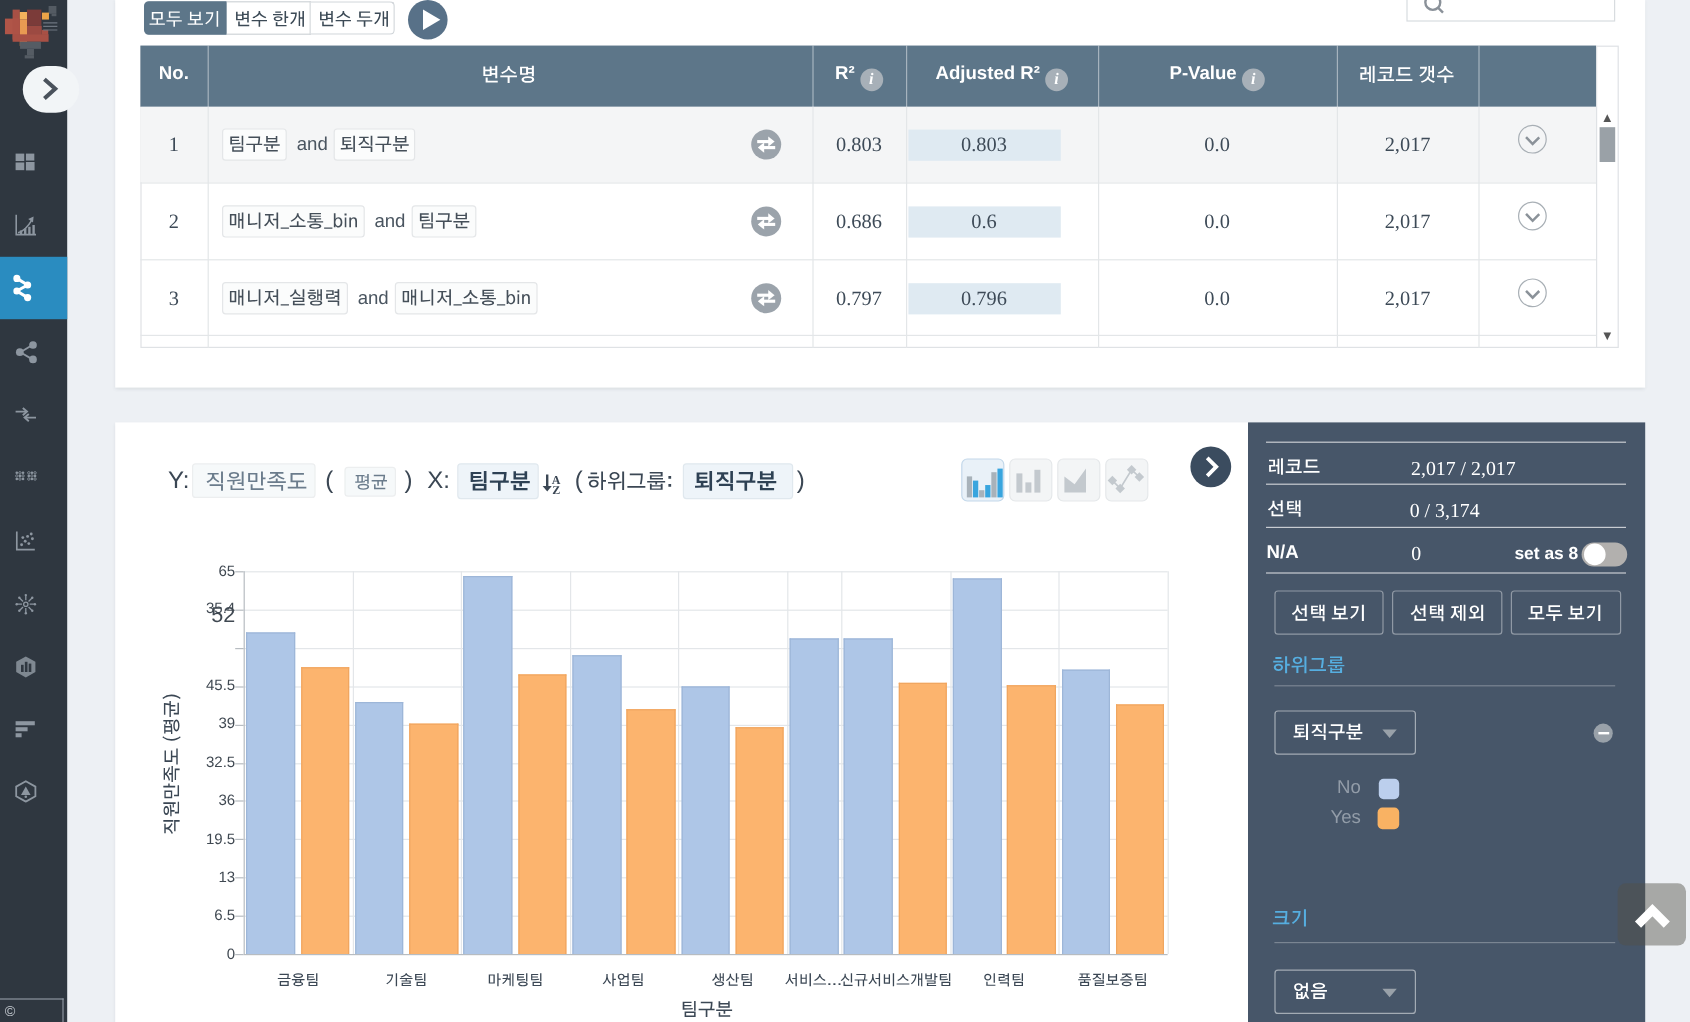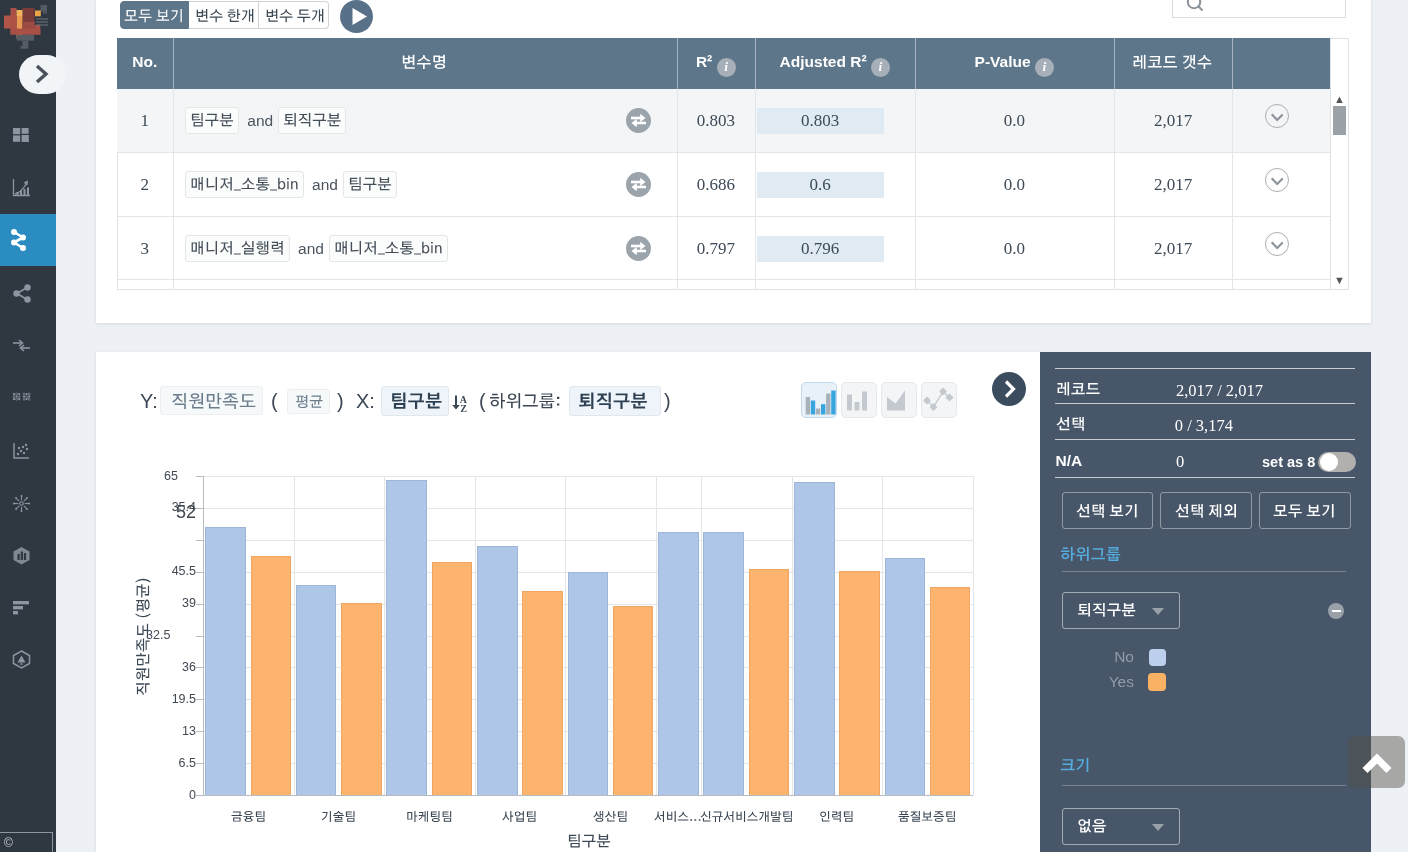--- a/index.html
+++ b/index.html
@@ -385,31 +385,31 @@
 <div class="abs" style="left:474.6px;top:476px;width:1px;height:319px;background:#e3e6e9;"></div>
 <div class="abs" style="left:565.1px;top:476px;width:1px;height:319px;background:#e3e6e9;"></div>
 <div class="abs" style="left:655.7px;top:476px;width:1px;height:319px;background:#e3e6e9;"></div>
 <div class="abs" style="left:701.0px;top:476px;width:1px;height:319px;background:#e3e6e9;"></div>
 <div class="abs" style="left:791.5px;top:476px;width:1px;height:319px;background:#e3e6e9;"></div>
 <div class="abs" style="left:882.0px;top:476px;width:1px;height:319px;background:#e3e6e9;"></div>
 <div class="abs" style="left:972.7px;top:476px;width:1px;height:319px;background:#e3e6e9;"></div>
 <div class="abs" style="left:203px;top:476px;width:1px;height:319px;background:#b7bcc1;"></div>
 <div class="abs" style="left:203px;top:795px;width:769.7px;height:1px;background:#b7bcc1;"></div>
 <div class="abs" style="left:196px;top:476.0px;width:7px;height:1px;background:#b7bcc1;"></div>
-<div class="abs" style="left:146px;top:468.5px;width:50px;text-align:center;font-size:12.5px;color:#404952;">65</div>
+<div class="abs" style="left:146px;top:468.5px;width:50px;text-align:right;font-size:12.5px;color:#404952;">65</div>
 <div class="abs" style="left:196px;top:507.9px;width:7px;height:1px;background:#b7bcc1;"></div>
 <div class="abs" style="left:146px;top:500.4px;width:50px;text-align:right;font-size:12.5px;color:#404952;">35.4</div>
 <div class="abs" style="left:196px;top:539.8px;width:7px;height:1px;background:#b7bcc1;"></div>
 <div class="abs" style="left:146px;top:502px;width:50px;text-align:right;font-size:18px;color:#404952;">52</div>
 <div class="abs" style="left:196px;top:571.7px;width:7px;height:1px;background:#b7bcc1;"></div>
 <div class="abs" style="left:146px;top:564.2px;width:50px;text-align:right;font-size:12.5px;color:#404952;">45.5</div>
 <div class="abs" style="left:196px;top:603.6px;width:7px;height:1px;background:#b7bcc1;"></div>
 <div class="abs" style="left:146px;top:596.1px;width:50px;text-align:right;font-size:12.5px;color:#404952;">39</div>
 <div class="abs" style="left:196px;top:635.5px;width:7px;height:1px;background:#b7bcc1;"></div>
-<div class="abs" style="left:146px;top:628.0px;width:50px;font-size:12.5px;color:#404952;">32.5</div>
+<div class="abs" style="left:146px;top:628.0px;width:50px;text-align:right;font-size:12.5px;color:#404952;">32.5</div>
 <div class="abs" style="left:196px;top:667.4px;width:7px;height:1px;background:#b7bcc1;"></div>
 <div class="abs" style="left:146px;top:659.9px;width:50px;text-align:right;font-size:12.5px;color:#404952;">36</div>
 <div class="abs" style="left:196px;top:699.3px;width:7px;height:1px;background:#b7bcc1;"></div>
 <div class="abs" style="left:146px;top:691.8px;width:50px;text-align:right;font-size:12.5px;color:#404952;">19.5</div>
 <div class="abs" style="left:196px;top:731.2px;width:7px;height:1px;background:#b7bcc1;"></div>
 <div class="abs" style="left:146px;top:723.7px;width:50px;text-align:right;font-size:12.5px;color:#404952;">13</div>
 <div class="abs" style="left:196px;top:763.1px;width:7px;height:1px;background:#b7bcc1;"></div>
 <div class="abs" style="left:146px;top:755.6px;width:50px;text-align:right;font-size:12.5px;color:#404952;">6.5</div>
 <div class="abs" style="left:196px;top:795.0px;width:7px;height:1px;background:#b7bcc1;"></div>
 <div class="abs" style="left:146px;top:787.5px;width:50px;text-align:right;font-size:12.5px;color:#404952;">0</div>

